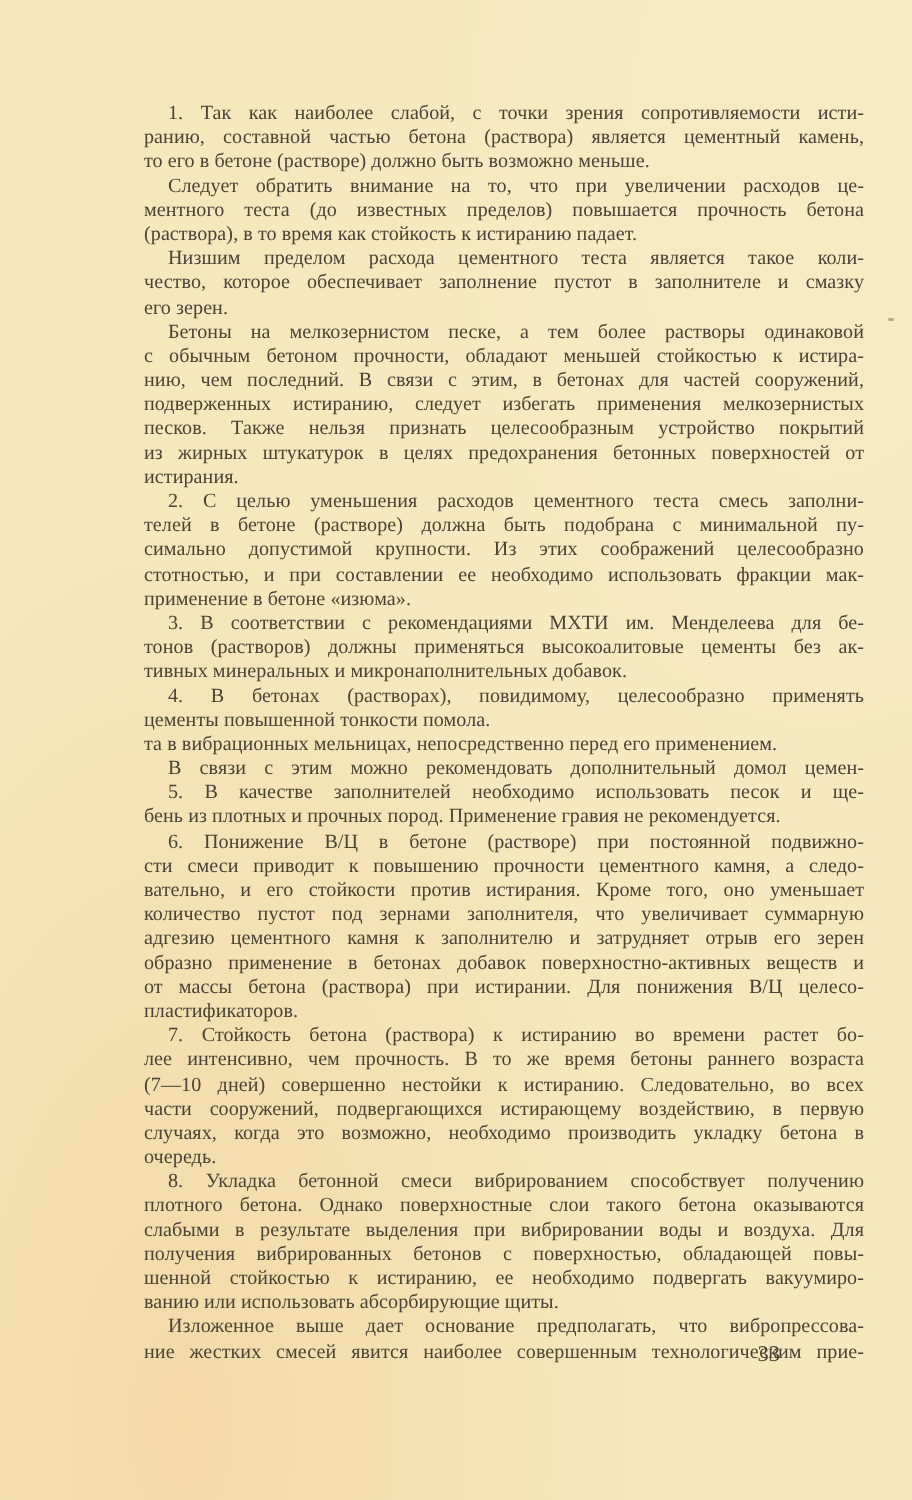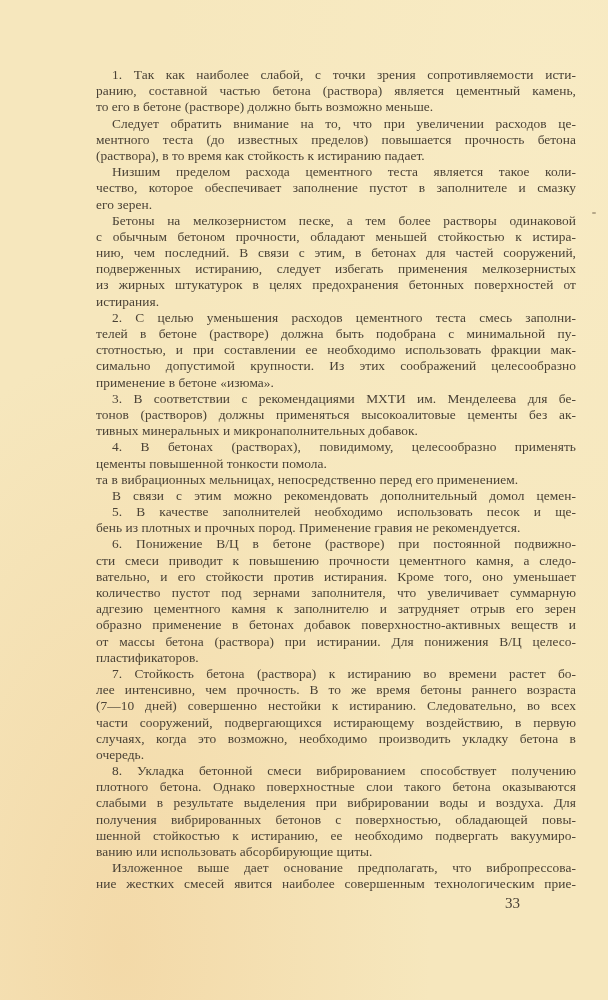--- a/index.html
+++ b/index.html
@@ -37,26 +37,27 @@
     <div class="line indent">Следует обратить внимание на то, что при увеличении расходов це-</div>
     <div class="line">ментного теста (до известных пределов) повышается прочность бетона</div>
     <div class="line last">(раствора), в то время как стойкость к истиранию падает.</div>
     <div class="line indent">Низшим пределом расхода цементного теста является такое коли-</div>
     <div class="line">чество, которое обеспечивает заполнение пустот в заполнителе и смазку</div>
     <div class="line last">его зерен.</div>
     <div class="line indent">Бетоны на мелкозернистом песке, а тем более растворы одинаковой</div>
     <div class="line">с обычным бетоном прочности, обладают меньшей стойкостью к истира-</div>
     <div class="line">нию, чем последний. В связи с этим, в бетонах для частей сооружений,</div>
     <div class="line">подверженных истиранию, следует избегать применения мелкозернистых</div>
+    <div class="line">песков. Также нельзя признать целесообразным устройство покрытий</div>
     <div class="line">из жирных штукатурок в целях предохранения бетонных поверхностей от</div>
     <div class="line last">истирания.</div>
     <div class="line indent">2. С целью уменьшения расходов цементного теста смесь заполни-</div>
     <div class="line">телей в бетоне (растворе) должна быть подобрана с минимальной пу-</div>
+    <div class="line">симально допустимой крупности. Из этих соображений целесообразно</div>
     <div class="line">стотностью, и при составлении ее необходимо использовать фракции мак-</div>
-    <div class="line">симально допустимой крупности. Из этих соображений целесообразно</div>
     <div class="line last">применение в бетоне «изюма».</div>
     <div class="line indent">3. В соответствии с рекомендациями МХТИ им. Менделеева для бе-</div>
     <div class="line">тонов (растворов) должны применяться высокоалитовые цементы без ак-</div>
     <div class="line last">тивных минеральных и микронаполнительных добавок.</div>
     <div class="line indent">4. В бетонах (растворах), повидимому, целесообразно применять</div>
     <div class="line last">цементы повышенной тонкости помола.</div>
     <div class="line last">та в вибрационных мельницах, непосредственно перед его применением.</div>
     <div class="line indent">В связи с этим можно рекомендовать дополнительный домол цемен-</div>
     <div class="line indent">5. В качестве заполнителей необходимо использовать песок и ще-</div>
     <div class="line last">бень из плотных и прочных пород. Применение гравия не рекомендуется.</div>

